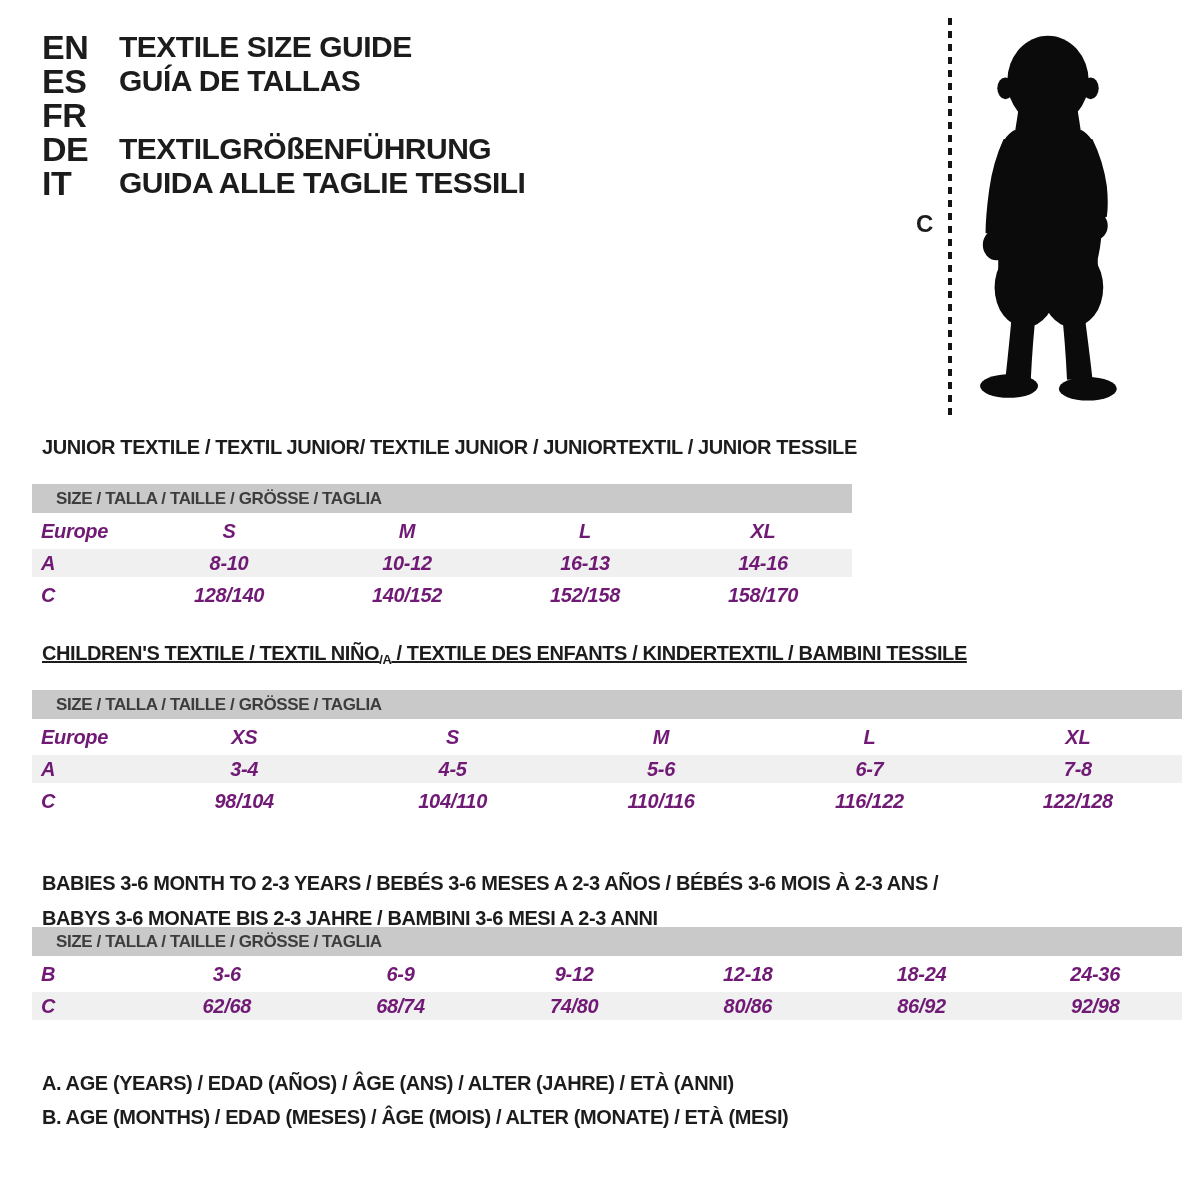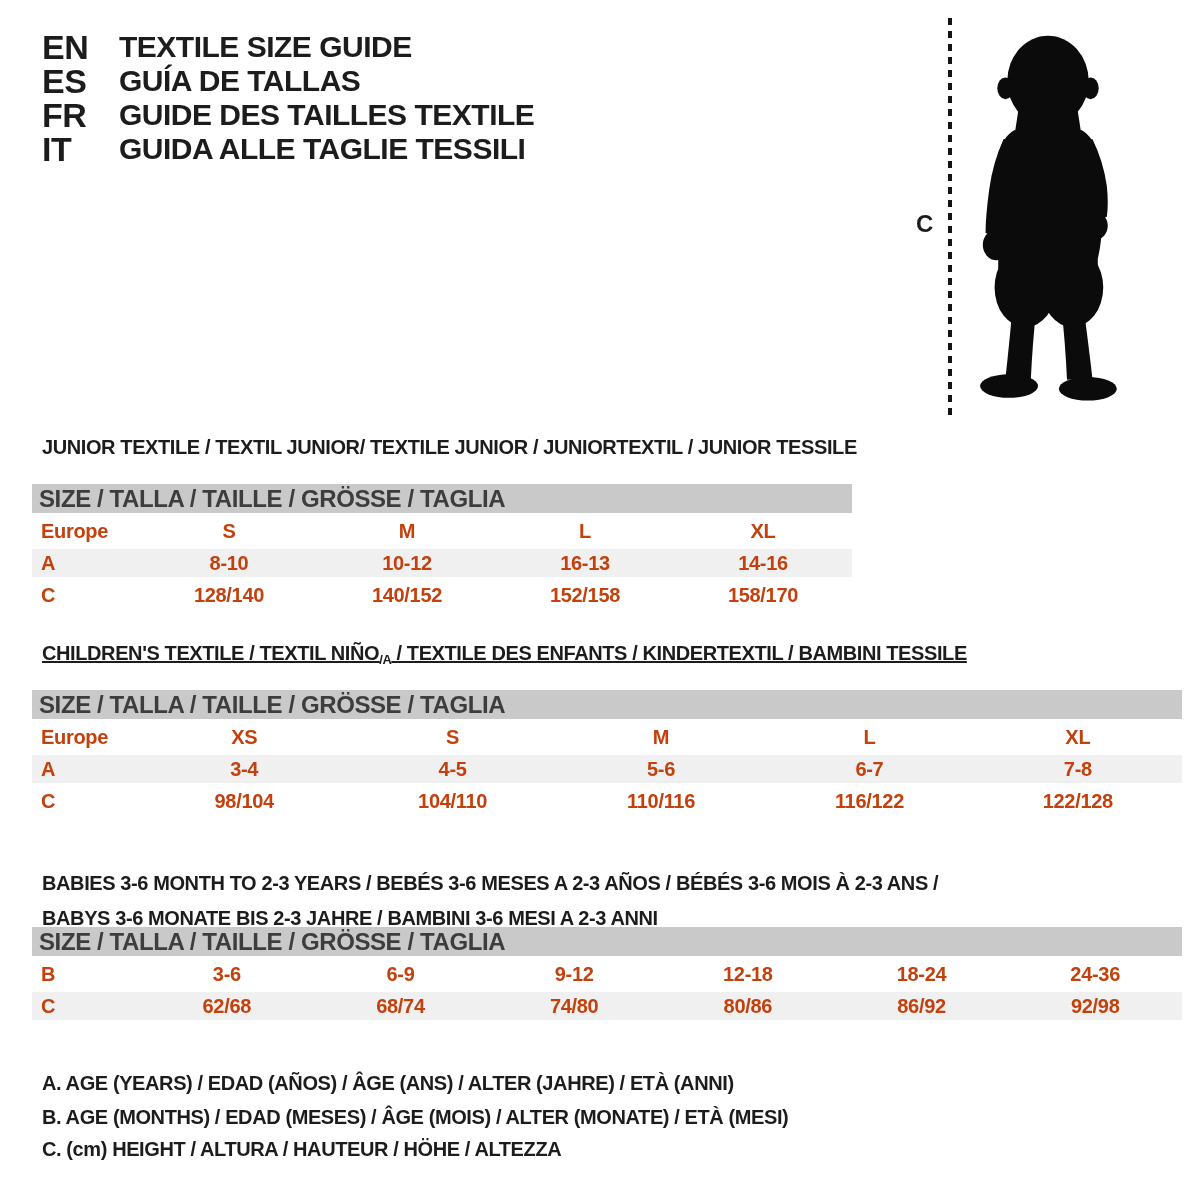--- a/index.html
+++ b/index.html
@@ -28,25 +28,25 @@
     position:absolute; left:42px; font-size:20px; font-weight:700;
     letter-spacing:-0.4px; white-space:nowrap; color:#1c1c1c;
   }
   .sec-heading .subscript { font-size:13px; vertical-align:-4px; font-weight:700; }
   .two-line { line-height:35px; }
 
   
   .size-table { position:absolute; }
   .bar {
     height:29px; background:#c9c9c9; display:flex; align-items:center;
-    padding-left:7px; box-sizing:border-box; margin-bottom:2px;
-    font-size:24px; font-weight:700; letter-spacing:-0.4px; color:#3d3d3d;
+    padding-left:24px; box-sizing:border-box; margin-bottom:2px;
+    font-size:17px; font-weight:700; letter-spacing:-0.4px; color:#3d3d3d;
   }
   .trow { display:flex; height:32px; align-items:center;
-          font-size:20px; font-weight:700; letter-spacing:-0.3px; color:#c2410c; }
+          font-size:20px; font-weight:700; letter-spacing:-0.3px; color:#701a75;font-style:italic; }
   .trow.shaded { background:#f0f0f0; box-shadow:inset 0 2px 0 #ffffff, inset 0 -2px 0 #ffffff; }
   .trow .lbl  { width:108px; padding-left:9px; box-sizing:border-box; }
   .trow .cell { flex:1; text-align:center; }
 
   #junior-table   { left:32px; top:484px; width:820px;  }
   #children-table { left:32px; top:690px; width:1150px; }
   #babies-table   { left:32px; top:927px; width:1150px; }
 
   #junior-heading   { top:436px; }
   #children-heading { top:642px;text-decoration:underline; }
@@ -68,21 +68,24 @@
     <div class="lang-row">
       <span class="lang-code">EN</span>
       <span class="lang-title">TEXTILE SIZE GUIDE</span>
     </div>
     <div class="lang-row">
       <span class="lang-code">ES</span>
       <span class="lang-title">GUÍA DE TALLAS</span>
     </div>
     <div class="lang-row">
       <span class="lang-code">FR</span>
-      <span class="lang-title">GUIDE DES TAILLES TEXTILE</span>
+    </div>
+    <div class="lang-row">
+      <span class="lang-code">DE</span>
+      <span class="lang-title">TEXTILGRÖßENFÜHRUNG</span>
     </div>
     <div class="lang-row">
       <span class="lang-code">IT</span>
       <span class="lang-title">GUIDA ALLE TAGLIE TESSILI</span>
     </div>
   </div>
 
   <div class="measure-line"></div>
   <div class="measure-label">C</div>
   <svg class="silhouette" width="172" height="400" viewBox="0 0 190 420" aria-hidden="true">
@@ -187,15 +190,14 @@
       <div class="cell">68/74</div>
       <div class="cell">74/80</div>
       <div class="cell">80/86</div>
       <div class="cell">86/92</div>
       <div class="cell">92/98</div>
     </div>
   </div>
 
   <div id="footnote-a" class="footnote">A. AGE (YEARS) / EDAD (AÑOS) / ÂGE (ANS) / ALTER (JAHRE) / ETÀ (ANNI)</div>
   <div id="footnote-b" class="footnote">B. AGE (MONTHS) / EDAD (MESES) / ÂGE (MOIS) / ALTER (MONATE) / ETÀ (MESI)</div>
-  <div id="footnote-c" class="footnote">C. (cm) HEIGHT / ALTURA / HAUTEUR / HÖHE / ALTEZZA</div>
 
 </div>
 
 </body></html>

